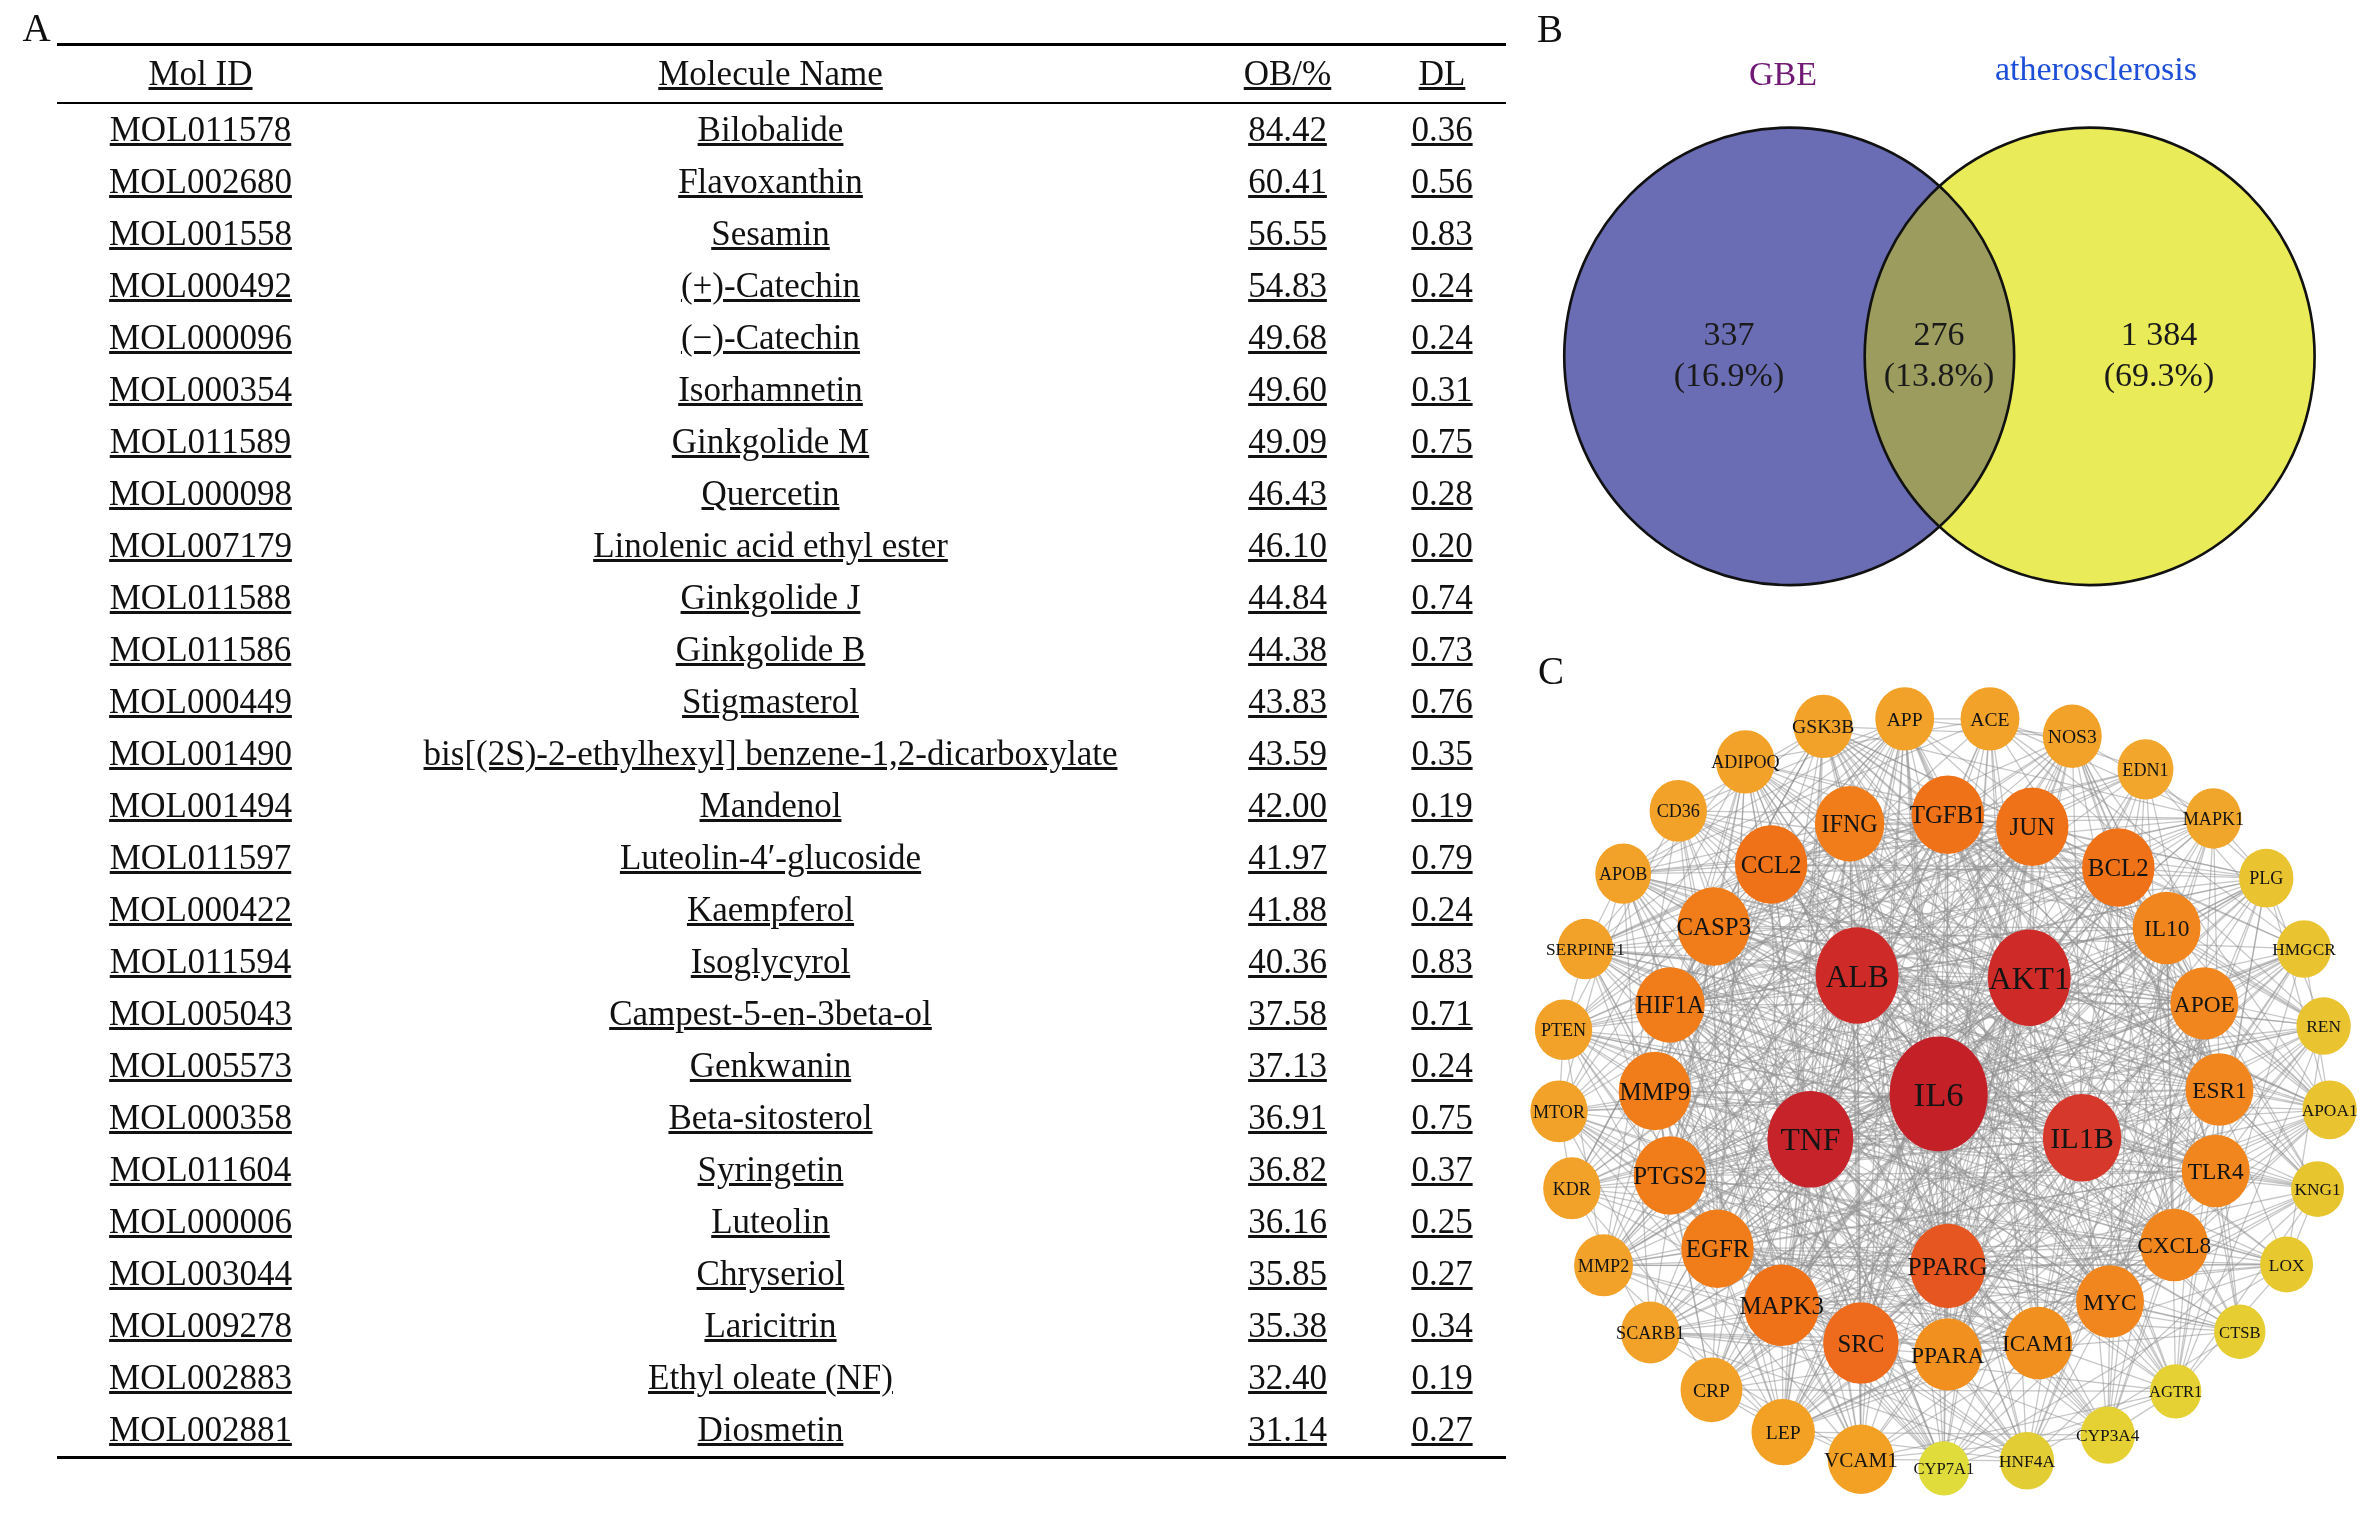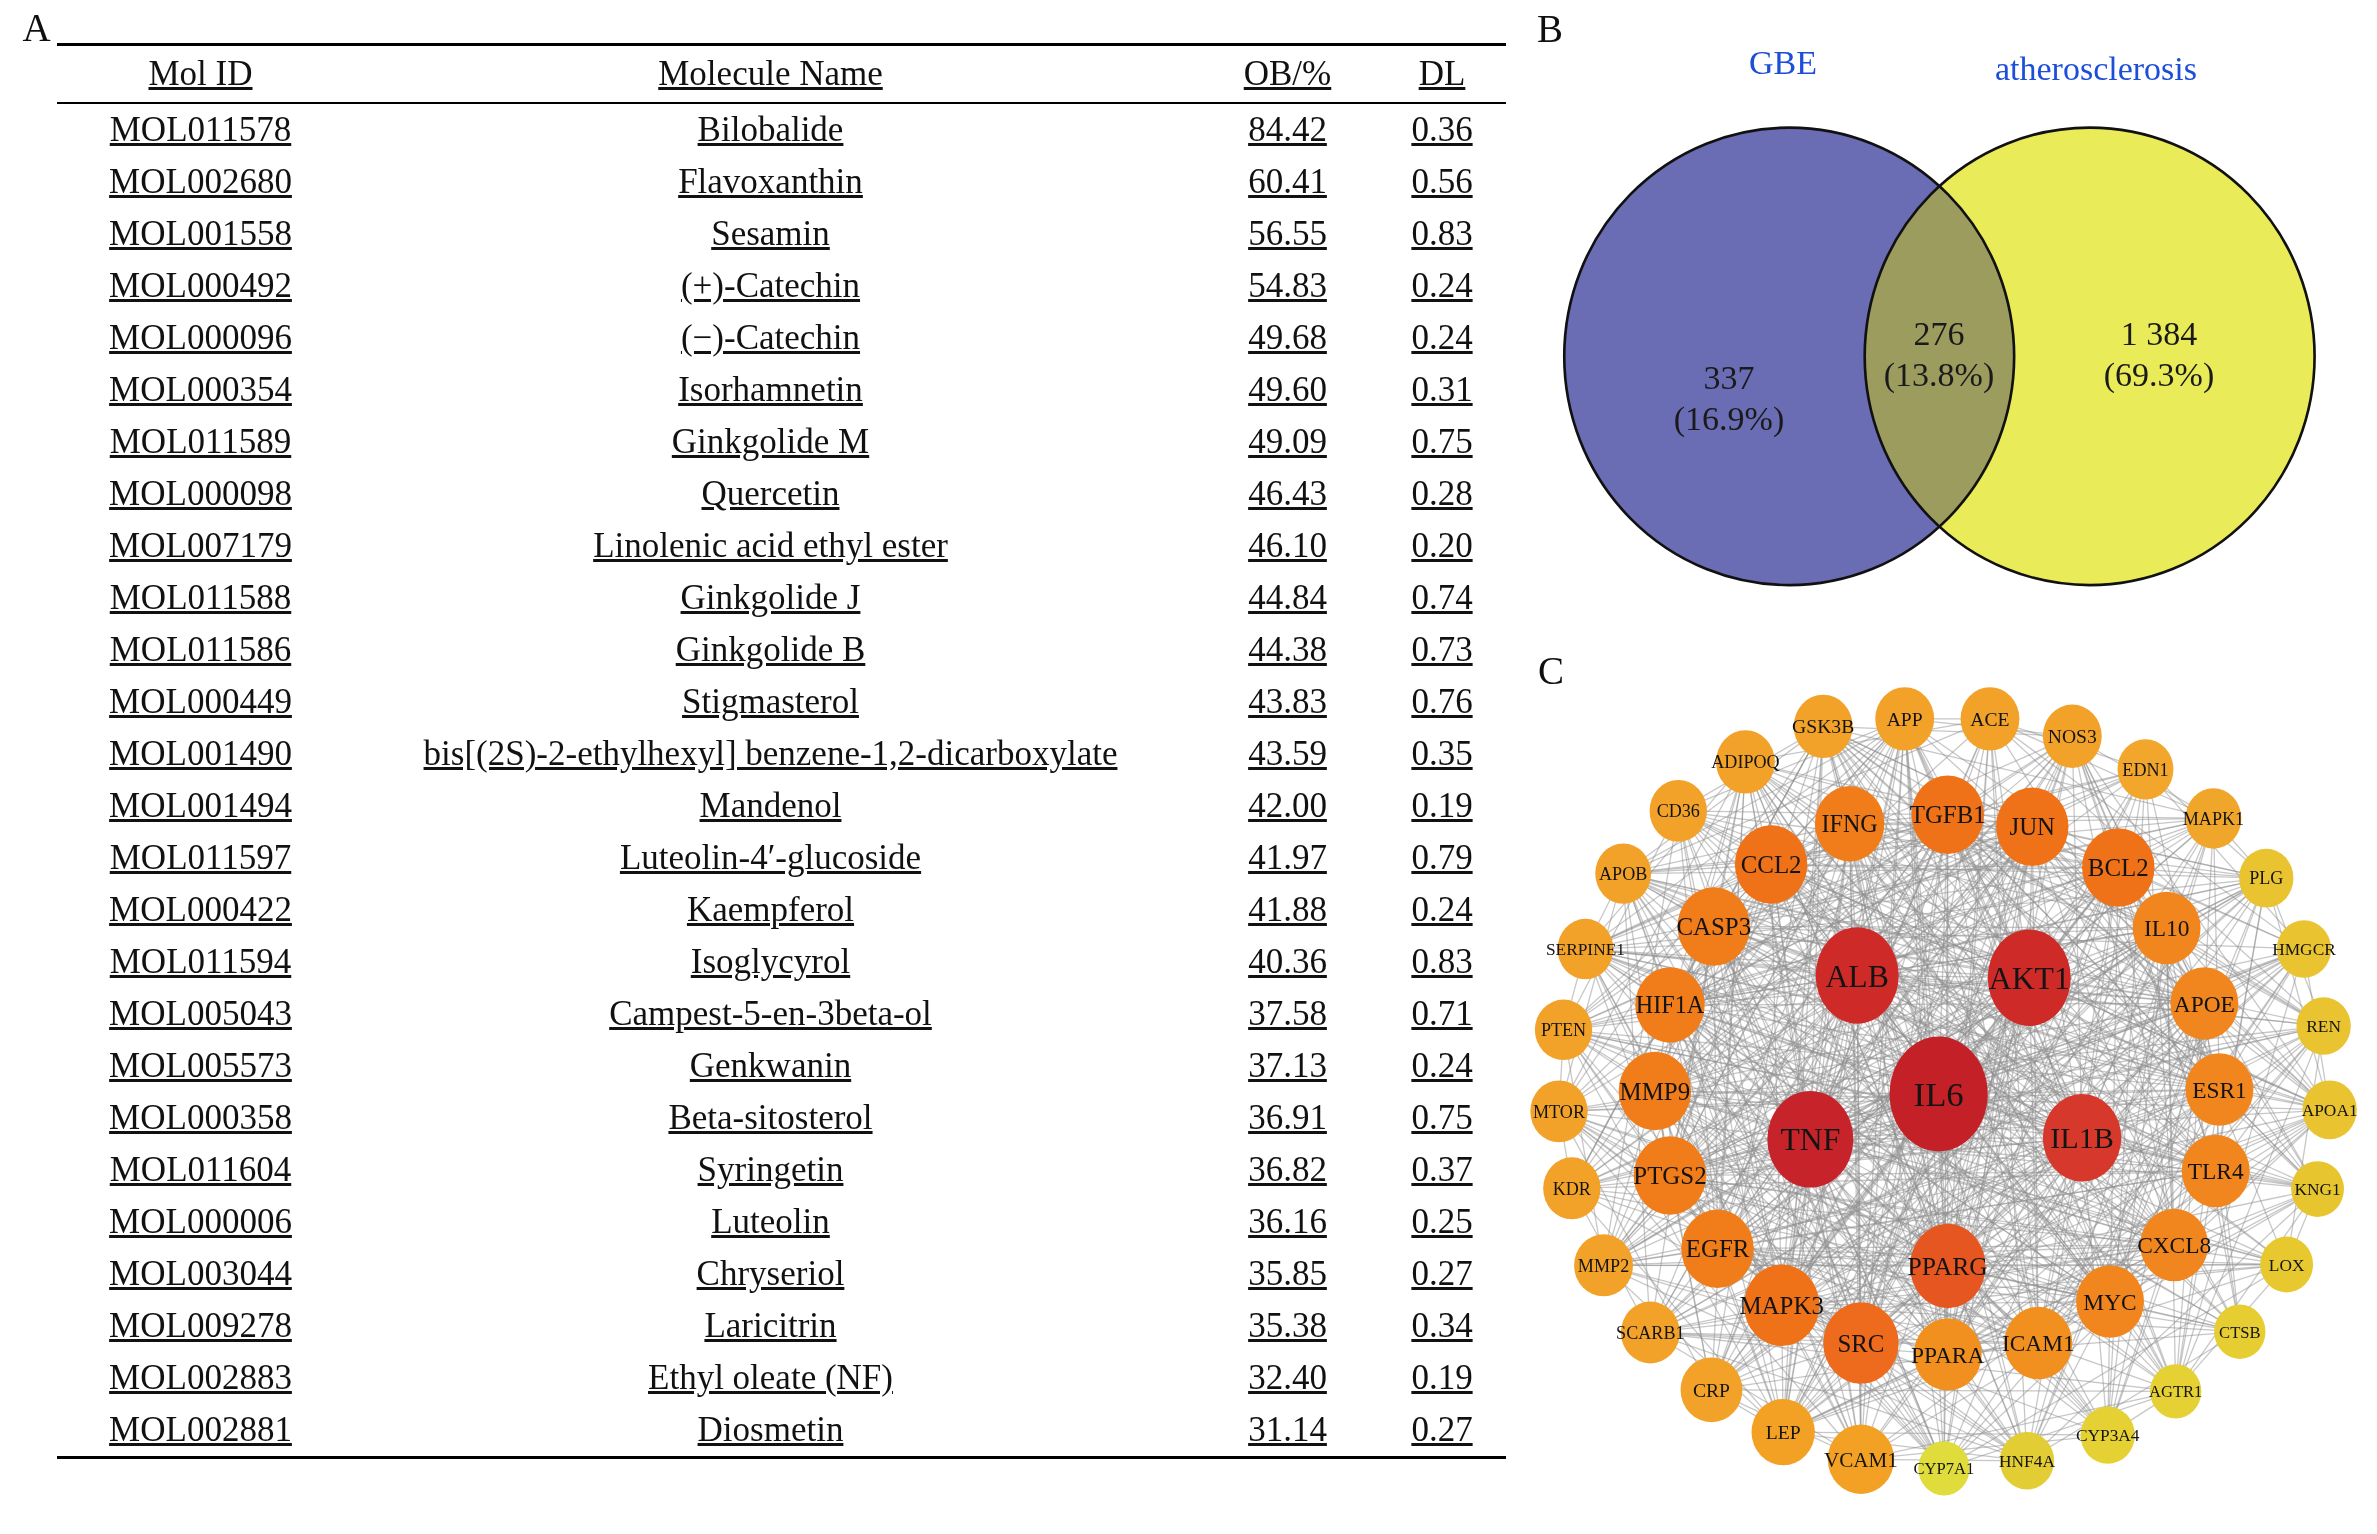--- a/index.html
+++ b/index.html
@@ -211,23 +211,23 @@
     <svg id="venn-svg" width="853" height="604" viewBox="0 0 1130 800">
         <clipPath id="clipLeft">
           <ellipse cx="350" cy="472" rx="298" ry="303" fill="#000"></ellipse>
         </clipPath>
         <ellipse cx="350" cy="472" rx="298" ry="303" fill="#6a6db4"></ellipse>
         <ellipse cx="748" cy="472" rx="298" ry="303" fill="#eaeb58"></ellipse>
         <ellipse cx="748" cy="472" rx="298" ry="303" fill="#9b9c5e" clip-path="url(#clipLeft)"></ellipse>
         <ellipse cx="350" cy="472" rx="298" ry="303" fill="none" stroke="#111111" stroke-width="3.5"></ellipse>
         <ellipse cx="748" cy="472" rx="298" ry="303" fill="none" stroke="#111111" stroke-width="3.5"></ellipse>
       </svg>
-    <div class="vsetlabel" style="left: 258px; top: 63px; color: #1d4ed8;">GBE</div>
+    <div class="vsetlabel" style="left: 258px; top: 74px; color: #701a75;">GBE</div>
     <div class="vsetlabel" style="left: 571px; top: 69px; color: #1d4ed8;">atherosclerosis</div>
-    <div class="vtext" style="left:204px;top:354px;margin-top:44px;">
+    <div class="vtext" style="left:204px;top:354px;">
       <div>337</div>
       <div>(16.9%)</div>
     </div>
     <div class="vtext" style="left:414px;top:354px;text-align:center;">
       <div>276</div>
       <div>(13.8%)</div>
     </div>
     <div class="vtext" style="left:634px;top:354px;">
       <div>1 384</div>
       <div>(69.3%)</div>

